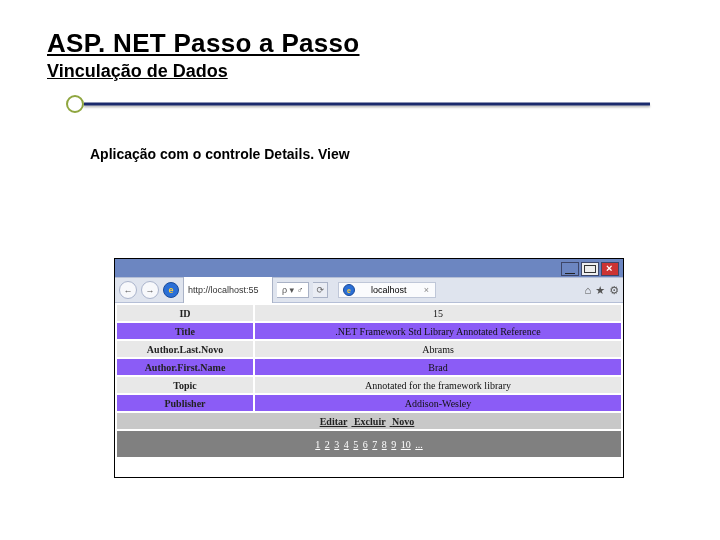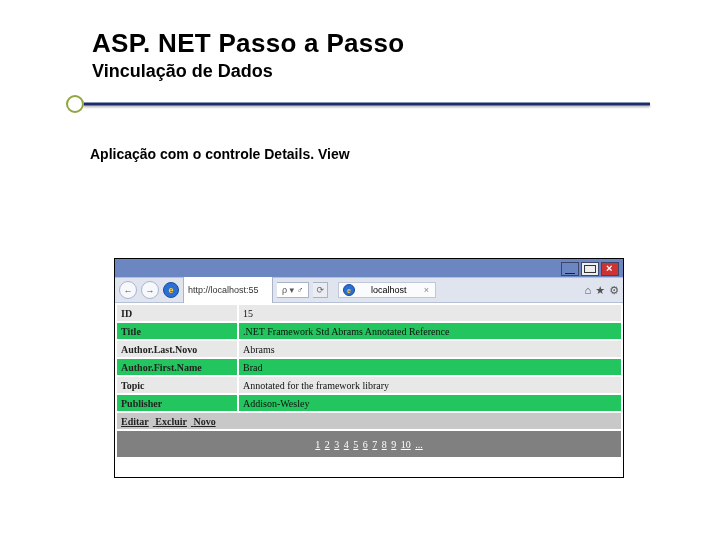--- a/index.html
+++ b/index.html
@@ -1,17 +1,17 @@
 <!DOCTYPE html>
 <html><head>
 <meta charset="utf-8">
 <style>
   html, body { margin:0; padding:0; width:720px; height:540px; background:#fff; font-family: Arial, Helvetica, sans-serif; }
   .slide { width:720px; height:540px; position:relative; box-sizing:border-box; padding:0; }
-  .heading-block { padding: 28px 0 0 92px; }
+  .heading-block { padding: 28px 0 0 47px; text-decoration: underline; }
   .title-main { font-size:26px; font-weight:bold; color:#000; letter-spacing:0.3px; }
   .title-sub  { font-size:18px; font-weight:bold; color:#000000; margin-top:2px; }
   .divider-wrap { position:relative; margin-top:14px; }
   .bullet-dot {
     position:absolute; left:66px; top:50%; transform:translateY(-50%);
     width:14px; height:14px; border-radius:50%;
     background:#fff; border:2px solid #8fa63f;
   }
   .divider {
     position:absolute; left:84px; right:70px; top:50%;
@@ -59,24 +59,24 @@
     margin-left:6px; background:#fafbfd; border:1px solid #bfc7d8; height:14px;
     display:flex; align-items:center; padding:0 6px 0 4px; gap:16px; min-width:86px;
   }
   .tab-close { margin-left:auto; color:#888; }
   .nav-spacer { flex:1 1 auto; }
   .nav-glyph { color:#555; font-size:11px; }
 
   .viewport { position:absolute; left:0; right:0; top:44px; bottom:0; background:#fff; overflow:hidden; }
   .dv { width:100%; font:10px 'Times New Roman', serif; color:#111; }
   .dv tr { height:16px; }
-  .dv td { padding:0 4px; vertical-align:middle; }
+  .dv td { padding:0 12px; vertical-align:middle;text-align:center; }
   .dv td.key { width:112px; font-weight:bold; color:#222; }
   .dv .odd td  { background:#e8e8e8; }
-  .dv .even td { background:#22c55e; }
+  .dv .even td { background:#8b5cf6; }
   .dv-actions td { background:#c8c8c8 !important; font-weight:bold; text-decoration:underline; color:#222; }
   .dv-actions span { margin-right:4px; }
   .pager { background:#808080; height:26px; text-align:center; }
   .pager span { margin:0 1px; font:10px 'Times New Roman', serif; color:#fff; text-decoration:underline; }
 </style>
 </head>
 <body>
 
 <div class="slide">
 
@@ -126,21 +126,21 @@
 
     <div class="viewport">
       <table class="dv">
         <tbody>
             <tr class="odd">
               <td class="key">ID</td>
               <td>15</td>
             </tr>
         <tr class="even">
               <td class="key">Title</td>
-              <td>.NET Framework Std Abrams Annotated Reference</td>
+              <td>.NET Framework Std Library Annotated Reference</td>
             </tr>
         <tr class="odd">
               <td class="key">Author.Last.Novo</td>
               <td>Abrams</td>
             </tr>
         <tr class="even">
               <td class="key">Author.First.Name</td>
               <td>Brad</td>
             </tr>
         <tr class="odd">

